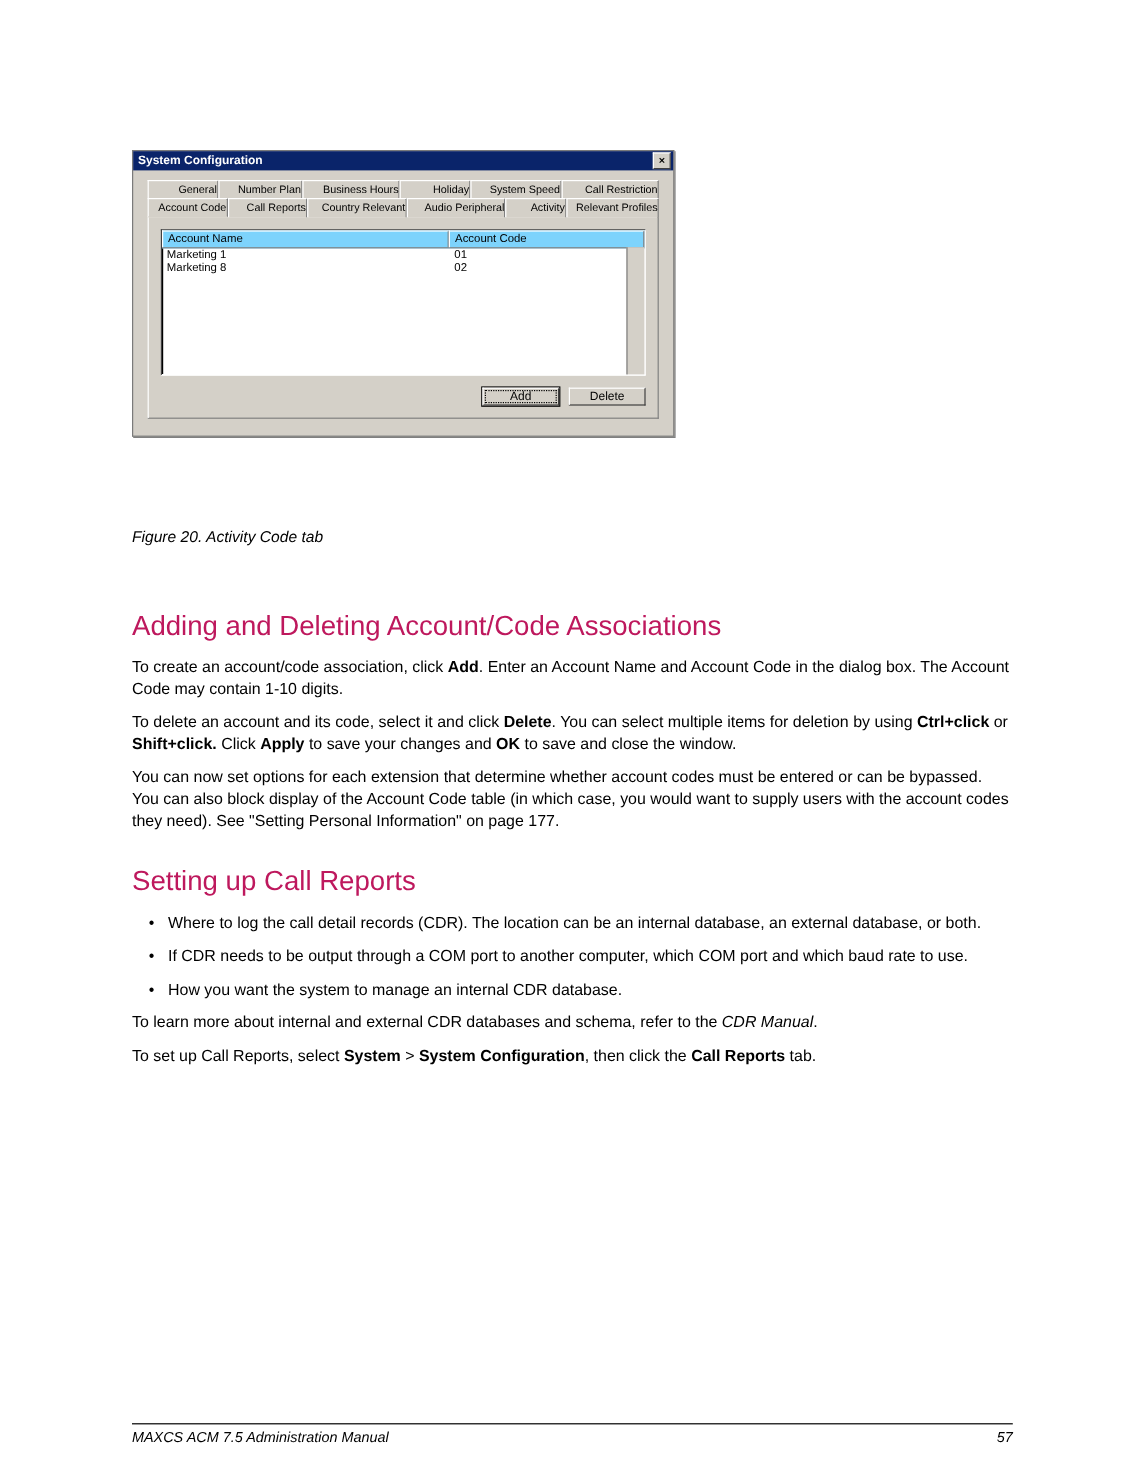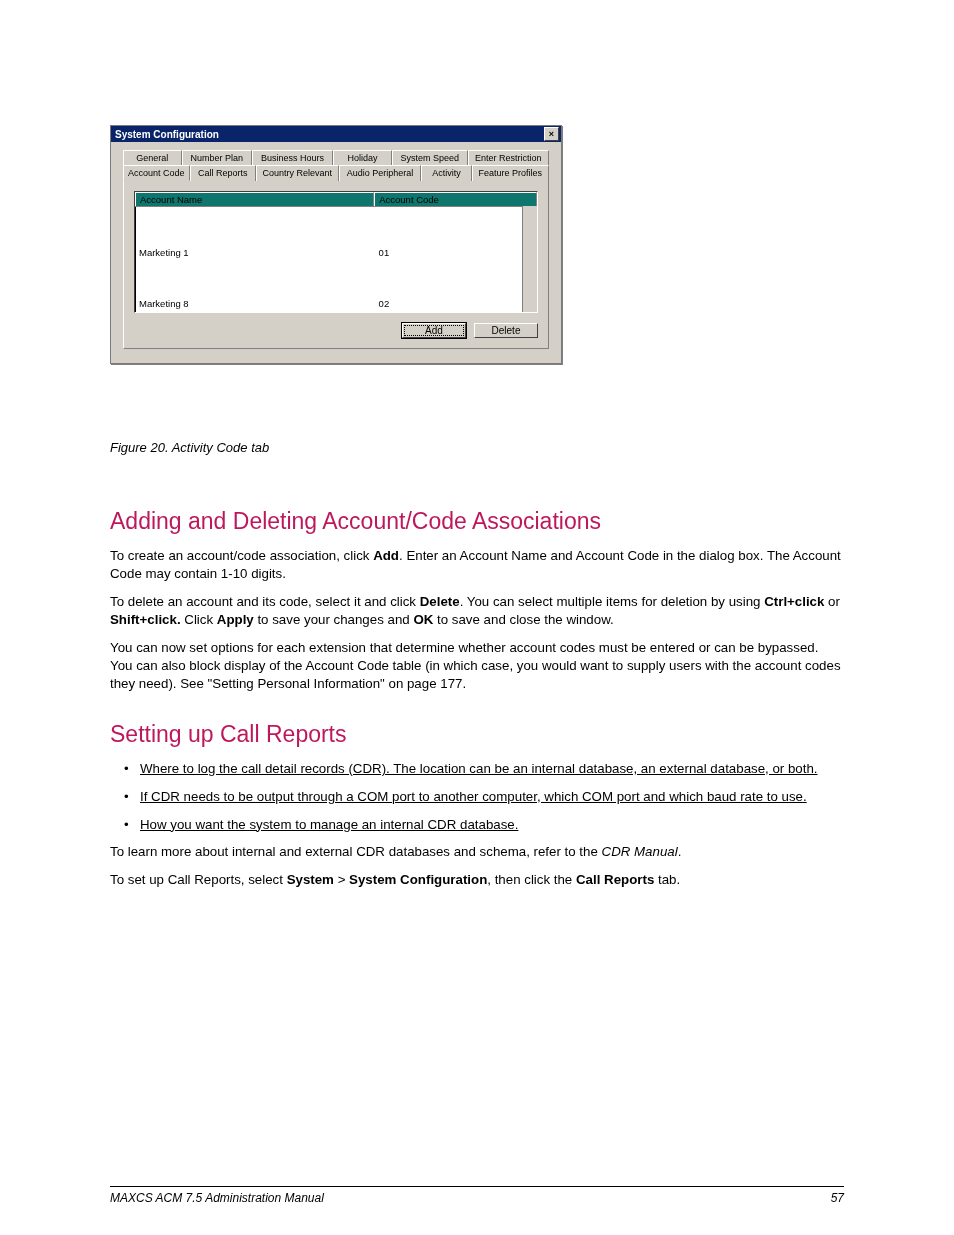--- a/index.html
+++ b/index.html
@@ -70,21 +70,21 @@
     display: flex;
     width: 100%;
   }
   .tab {
     border: 1px solid #808080;
     border-bottom: none;
     border-top-color: #fff;
     border-left-color: #fff;
     background: #d4d0c8;
     padding: 2px 0;
-    text-align: center;
+    text-align: right;
     position: relative;
   }
   .tab-row:first-child .tab {  }
   .tab-row.front .tab.active {
     background: #d4d0c8;
     border-bottom: 1px solid #d4d0c8;
     z-index: 2;
   }
   .tab-panel {
     border: 1px solid #fff;
@@ -101,35 +101,34 @@
     border-left-color: #404040;
     border-right-color: #fff;
     border-bottom-color: #fff;
     box-shadow: inset 1px 1px 0 #000;
     height: 120px;
     position: relative;
     font-size: 9.5px;
   }
   .list-header {
     display: flex;
-    background: #0f766e;
+    background: #7dd3fc;
     border-bottom: 1px solid #808080;
   }
   .list-header .col {
     border-right: 1px solid #808080;
     border-top: 1px solid #fff;
     border-left: 1px solid #fff;
     padding: 1px 4px;
     font-size: 9.5px;
   }
   .col-name { width: 60%; }
   .col-code { width: 40%; }
   .list-row {
     display: flex;
-    margin-top: 40px;
   }
   .list-row .cell {
     padding: 0 4px;
     font-size: 9.5px;
   }
   .btn-row {
     display: flex;
     justify-content: flex-end;
     gap: 8px;
     margin-top: 10px;
@@ -186,21 +185,20 @@
   .italic { font-style: italic; }
   ul.bullets {
     list-style: none;
     padding: 0;
     margin: 0 0 10px 0;
   }
   ul.bullets > li {
     position: relative;
     padding-left: 30px;
     margin-bottom: 10px;
-    text-decoration: underline;
   }
   ul.bullets > li::before {
     content: "•";
     position: absolute;
     left: 14px;
     top: 0;
   }
 
   
   .footer {
@@ -239,29 +237,29 @@
         </div>
     </div>
     <div class="dialog-body">
       <div class="tabs">
         <div class="tab-row">
           <div class="tab" style="flex:1"><span>General</span></div>
           <div class="tab" style="flex:1.2"><span>Number Plan</span></div>
           <div class="tab" style="flex:1.4"><span>Business Hours</span></div>
           <div class="tab" style="flex:1"><span>Holiday</span></div>
           <div class="tab" style="flex:1.3"><span>System Speed</span></div>
-          <div class="tab" style="flex:1.4"><span>Enter Restriction</span></div>
+          <div class="tab" style="flex:1.4"><span>Call Restriction</span></div>
         </div>
         <div class="tab-row front">
           <div class="tab active" style="flex:1.2"><span>Account Code</span></div>
           <div class="tab" style="flex:1.2"><span>Call Reports</span></div>
           <div class="tab" style="flex:1.5"><span>Country Relevant</span></div>
           <div class="tab" style="flex:1.5"><span>Audio Peripheral</span></div>
           <div class="tab" style="flex:0.9"><span>Activity</span></div>
-          <div class="tab" style="flex:1.4"><span>Feature Profiles</span></div>
+          <div class="tab" style="flex:1.4"><span>Relevant Profiles</span></div>
         </div>
       </div>
       <div class="tab-panel">
         <div class="listbox">
           <div class="list-header">
             <div class="col col-name"><span>Account Name</span></div>
             <div class="col col-code"><span>Account Code</span></div>
           </div>
           <div class="list-row">
             <div class="cell col-name">Marketing 1</div>

